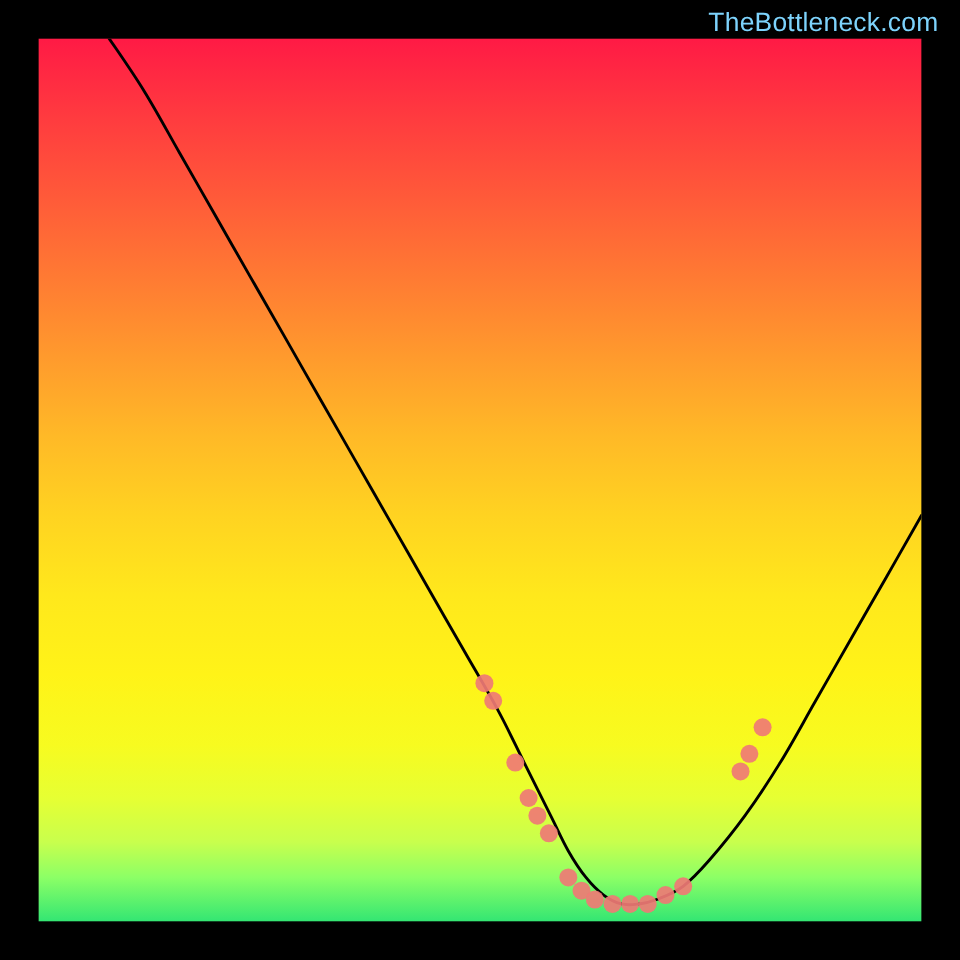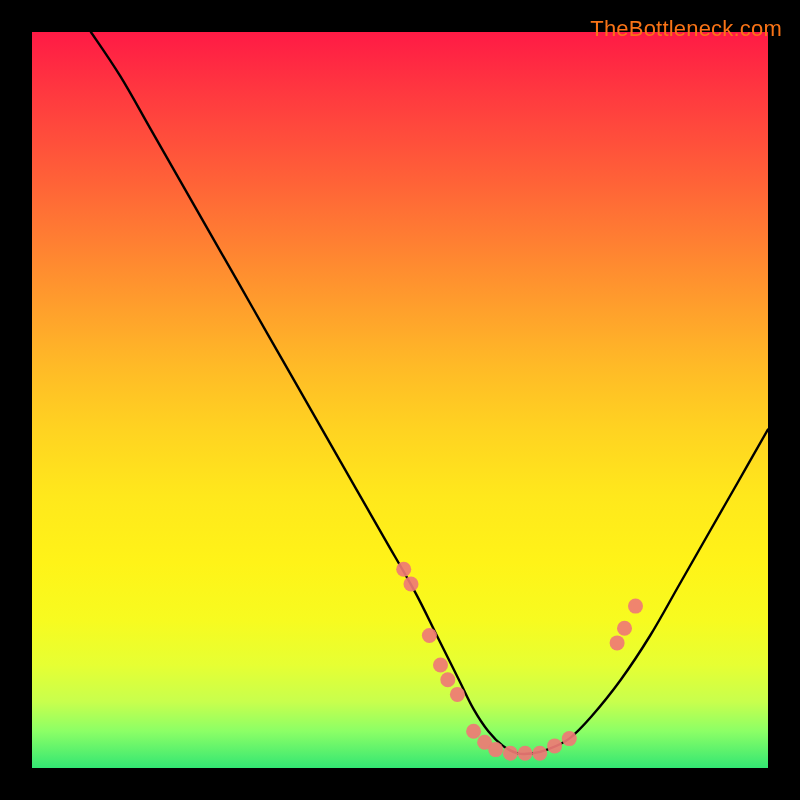--- a/index.html
+++ b/index.html
@@ -5,25 +5,25 @@
   * { margin: 0; padding: 0; box-sizing: border-box; }
   html, body { width: 800px; height: 800px; overflow: hidden; background: #000; }
   .frame {
     position: relative;
     width: 800px;
     height: 800px;
     background: #000;
   }
   .watermark {
     position: absolute;
-    top: 16px;
+    top: 6px;
     right: 18px;
     font-family: Arial, Helvetica, sans-serif;
     font-size: 22px;
-    color: #f97316;
+    color: #7dd3fc;
     letter-spacing: 0.2px;
     z-index: 5;
   }
   .plot {
     position: absolute;
     left: 32px;
     top: 32px;
     width: 736px;
     height: 736px;
     overflow: hidden;

